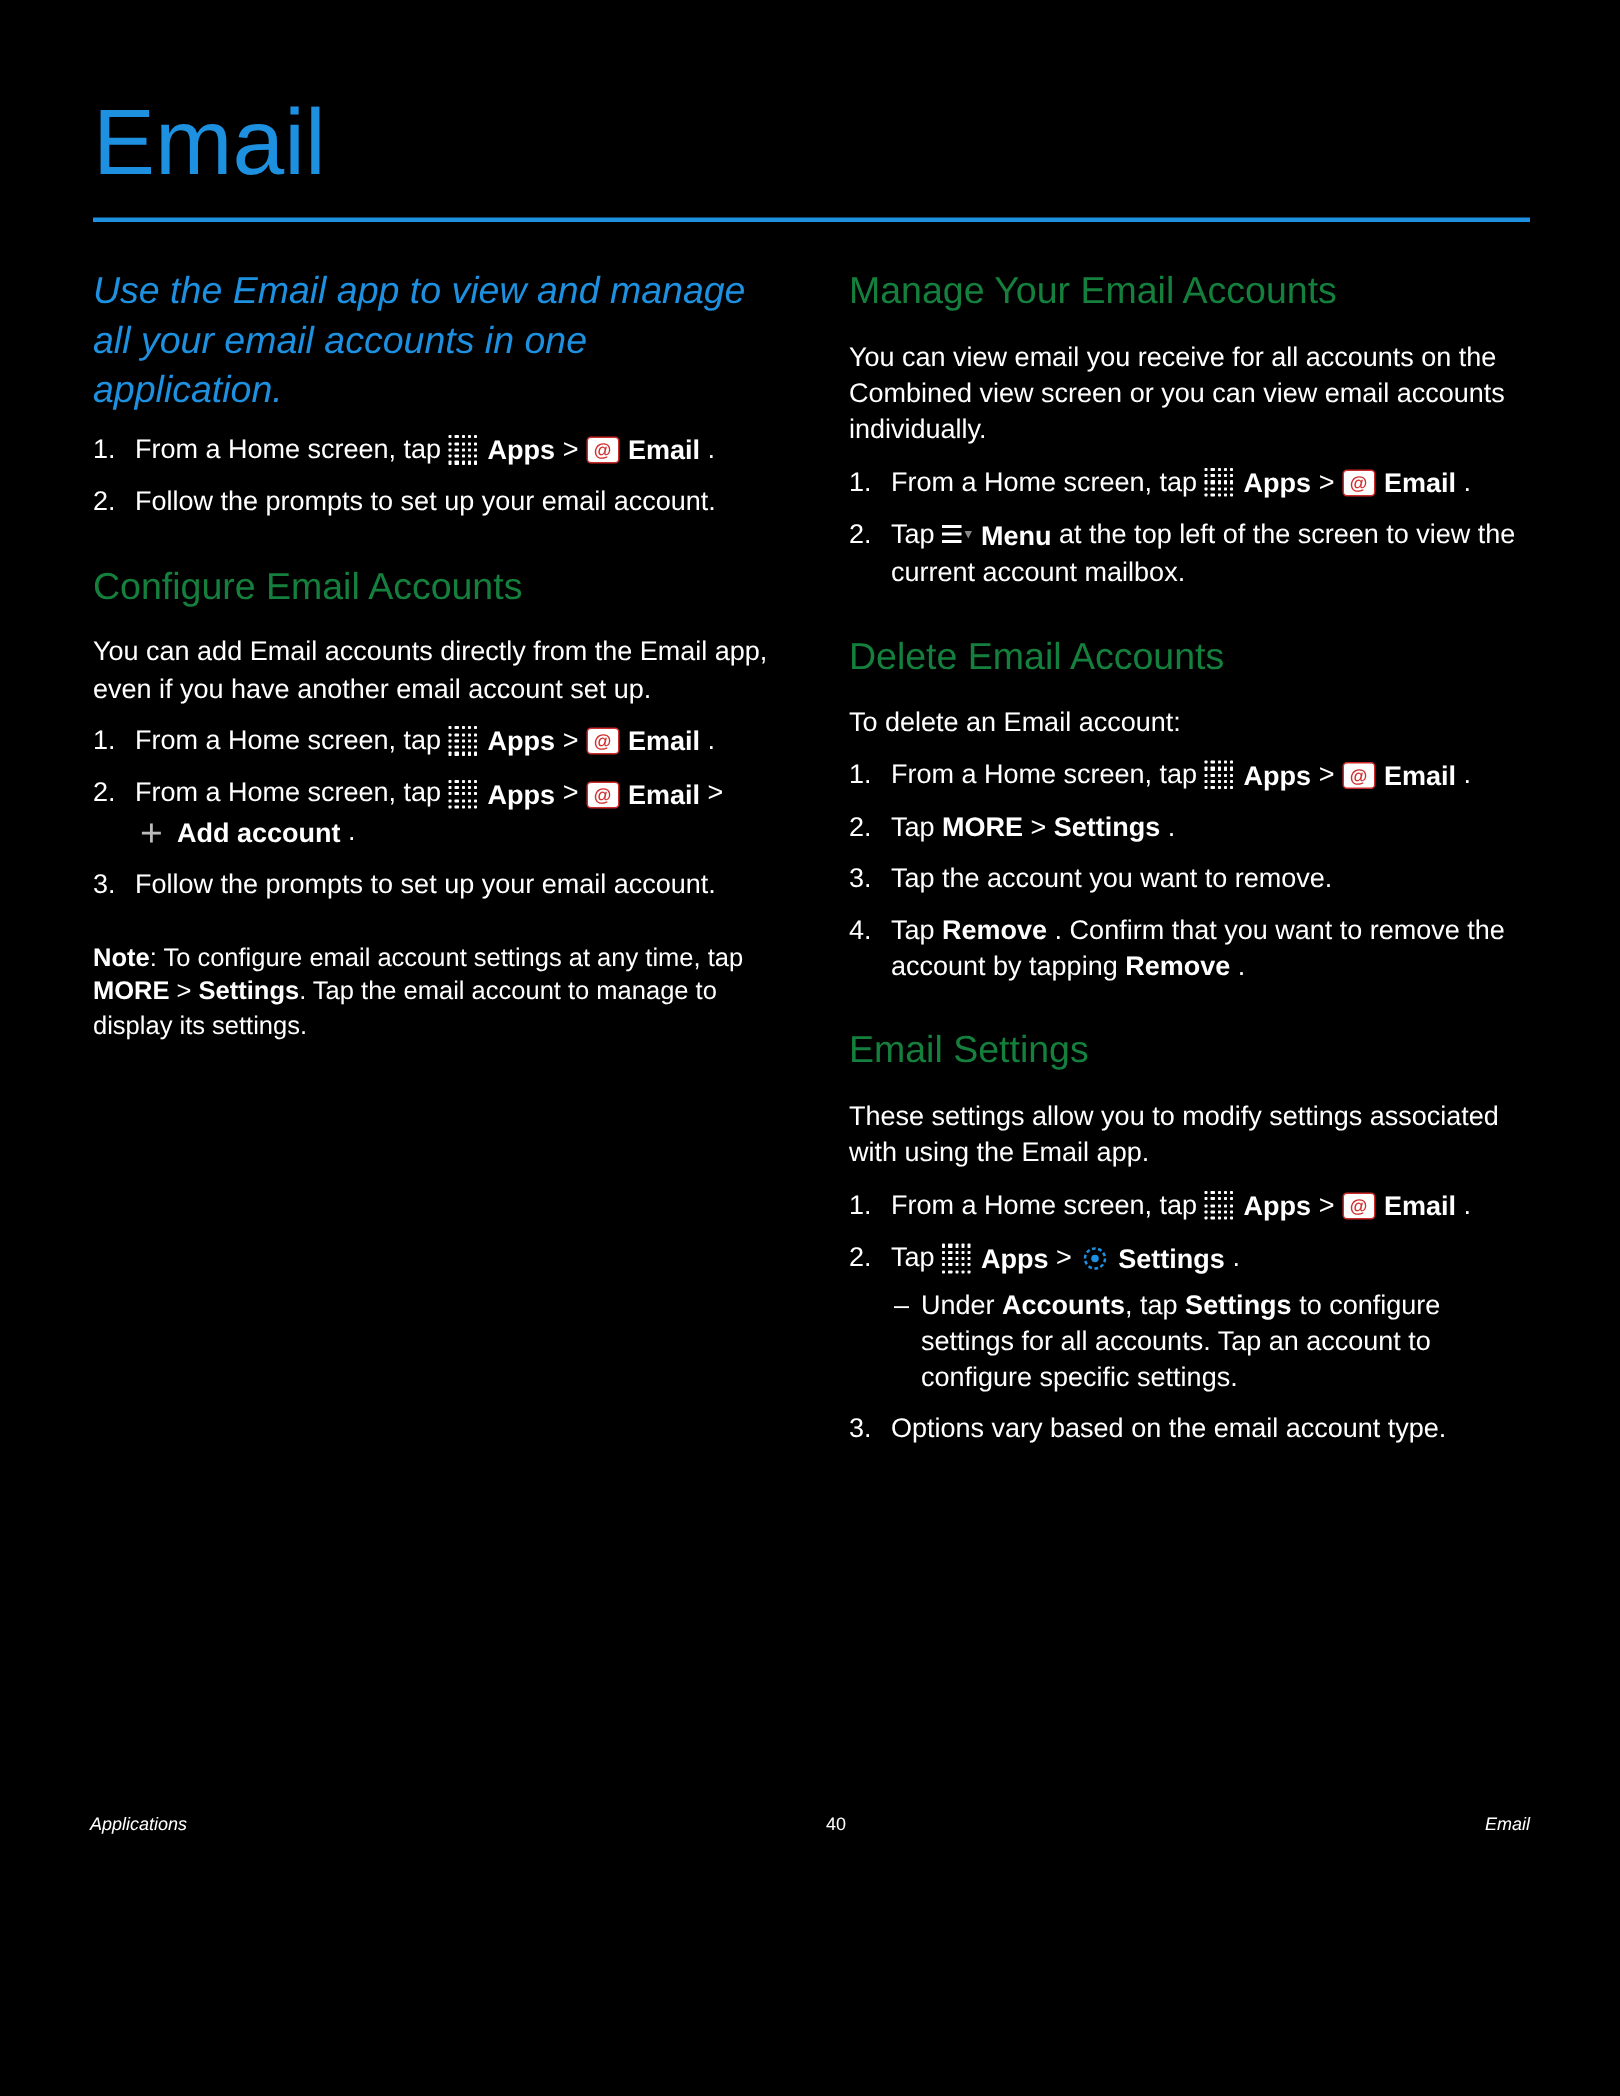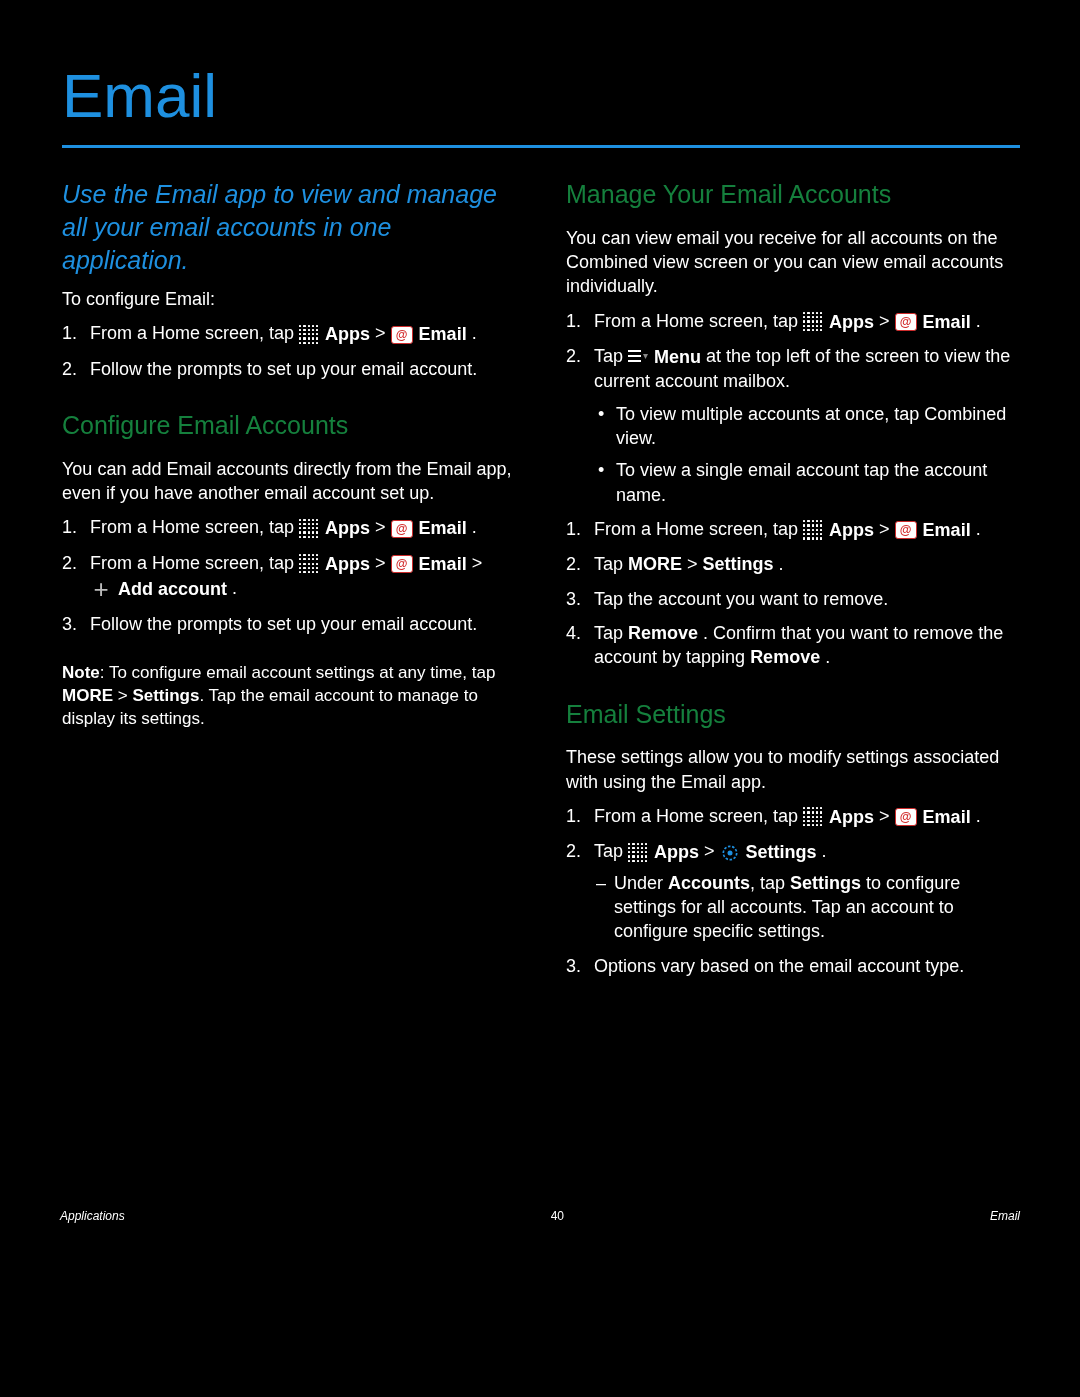--- a/index.html
+++ b/index.html
@@ -40,21 +40,20 @@
 
 <div class="page">
   <h1 class="title">Email</h1>
   <hr class="hr">
 
   <div class="cols">
 
     <div class="col left">
       <p class="intro">Use the Email app to view and manage all your email accounts in one application.</p>
 
-      <p class="p">To configure Email:</p>
       <ul class="steps">
         <li>
           <span class="num">1.</span>
           <span>From a Home screen, tap </span>
           <span class="il">
             <span class="apps-icon">
                 <span></span>
                 <span></span>
                 <span></span>
                 <span></span>
@@ -255,27 +254,25 @@
               <svg width="20" height="16" viewBox="0 0 20 16">
                   <rect x="0" y="1" width="13" height="2" fill="#fff"></rect>
                   <rect x="0" y="6" width="13" height="2" fill="#fff"></rect>
                   <rect x="0" y="11" width="13" height="2" fill="#fff"></rect>
                   <polygon points="15,5 20,5 17.5,10" fill="#888"></polygon>
                 </svg>
             </span>
             <span class="b">Menu</span>
           </span>
           <span> at the top left of the screen to view the current account mailbox.</span>
-          <ul class="bul">
-            <li>To view multiple accounts at once, tap Combined view.</li>
-            <li>To view a single email account tap the account name.</li>
-          </ul>
         </li>
       </ul>
 
+      <h2 class="h2">Delete Email Accounts</h2>
+      <p class="p">To delete an Email account:</p>
       <ul class="steps">
         <li>
           <span class="num">1.</span>
           <span>From a Home screen, tap </span>
           <span class="il">
             <span class="apps-icon">
                 <span></span>
                 <span></span>
                 <span></span>
                 <span></span>

